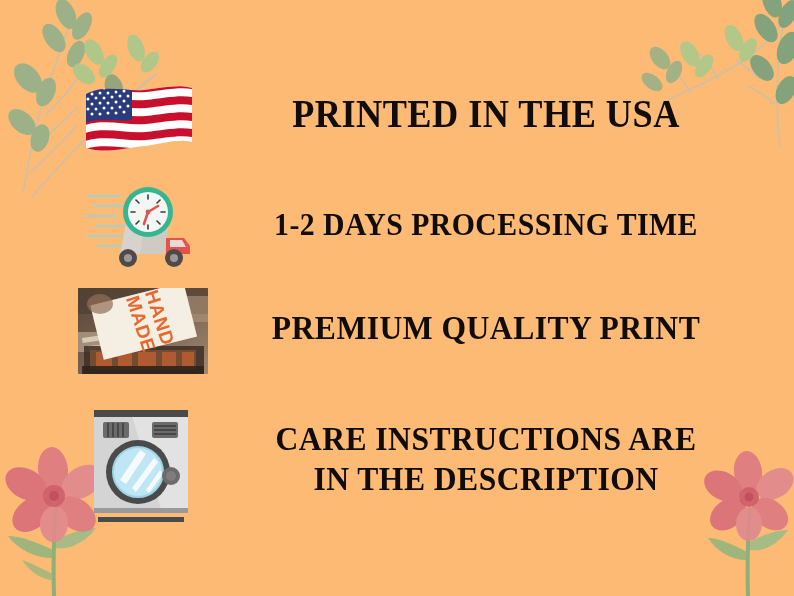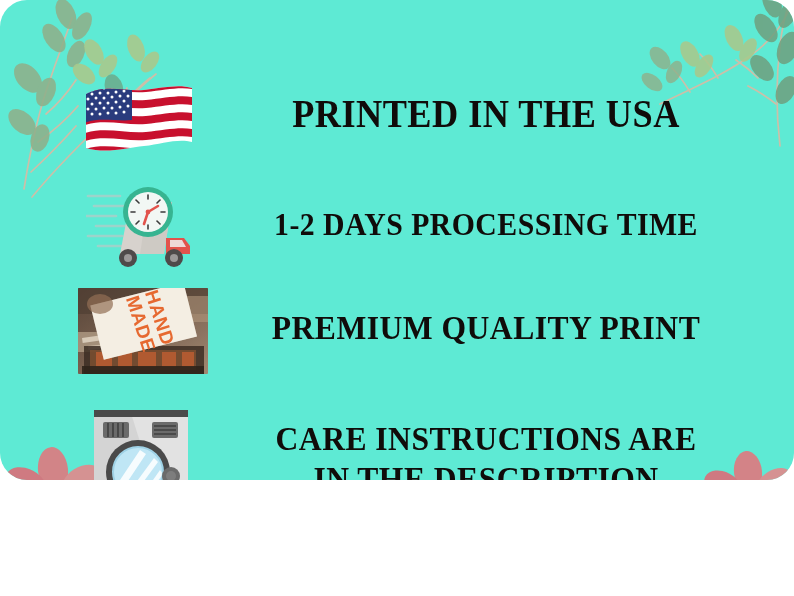--- a/index.html
+++ b/index.html
@@ -4,25 +4,24 @@
 <title>Printed in the USA — Shop Info Graphic</title>
 <style>
   html, body {
     margin: 0;
     padding: 0;
     background: #ffffff;
   }
   #canvas {
     position: relative;
     width: 794px;
-    height: 480px;
+    height: 596px;
     overflow: hidden;
-    background: #5eead4;
+    background: #fdba74;
     font-family: "Liberation Serif", "DejaVu Serif", serif;
-    border-radius: 27px;
     -webkit-font-smoothing: antialiased;
   }
 
   
   .botanical {
     position: absolute;
     pointer-events: none;
   }
   #branch-left   { left: -6px;  top: -8px;  width: 200px; height: 230px; }
   #branch-right  { left: 630px; top: -14px; width: 175px; height: 190px; }

